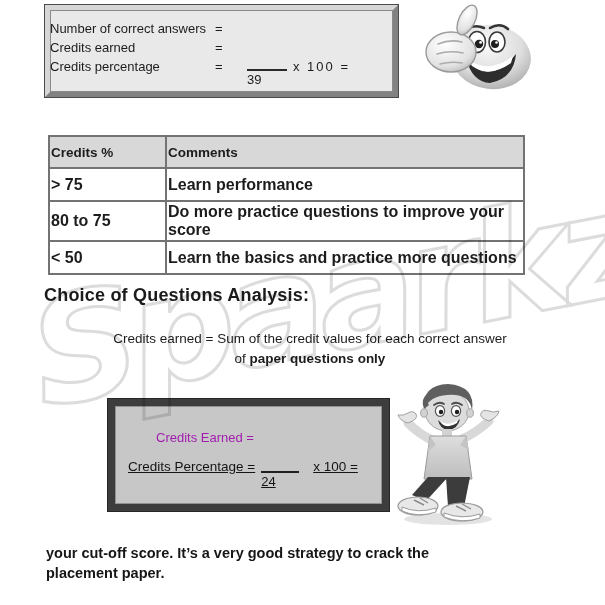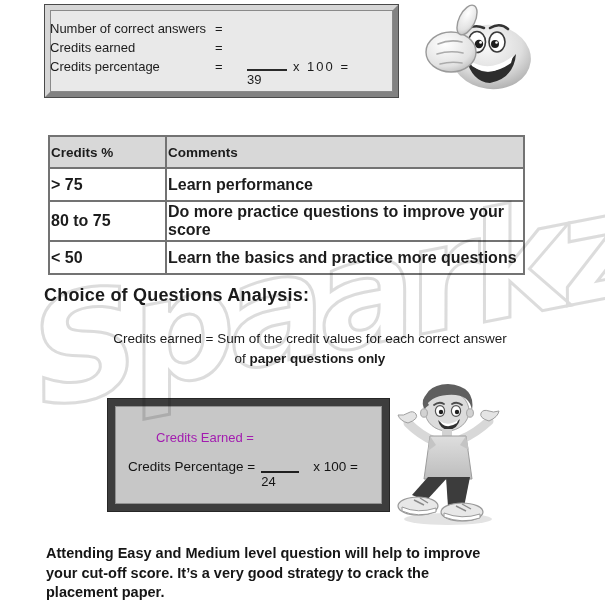--- a/index.html
+++ b/index.html
@@ -61,21 +61,21 @@
   }
 
   
   .formula-box2 {
     position:absolute; left:108px; top:399px; width:281px; height:112px;
     box-sizing:border-box; background:#c7c7c7;
     border:7px solid #3d3d3d;
     box-shadow:inset 0 0 0 1px #919191, 0 0 0 1px #262626; z-index:2;
   }
   .b2-row1 { margin:24px 0 0 41px; font-size:13px; color:#a21caf; }
-  .b2-row2 { display:flex; align-items:flex-start; margin:14px 0 0 13px; font-size:13.5px; color:#141414; }
+  .b2-row2 { display:flex; align-items:flex-start; margin:14px 0 0 13px; font-size:13.5px; color:#141414;text-decoration:underline; }
   .b2-row2 .frac .bar { width:38px; border-bottom-color:#1f1f1f; }
   .b2-row2 .gap { width:8px; }
 
   
   .boy { position:absolute; left:390px; top:379px; z-index:2; }
 
   
   .footer-note {
     position:absolute; left:46px; top:544px; width:540px;
     font-size:14.5px; font-weight:bold; line-height:19.5px; color:#161616; z-index:2;
@@ -228,18 +228,17 @@
       <path d="M24 121 l10 5 M30 119 l8 5" stroke="#8b8b8b" stroke-width="1.4" fill="none"></path>
     </g>
     <g>
       <ellipse cx="72" cy="133" rx="21" ry="9" fill="#e8e8e8" stroke="#9a9a9a" stroke-width="1.2"></ellipse>
       <path d="M54 134 q18 7 36 1 l0 4 q-18 6 -36 -1 Z" fill="#fff" stroke="#9a9a9a" stroke-width="1"></path>
       <path d="M66 127 l10 5 M72 125 l9 5" stroke="#8b8b8b" stroke-width="1.4" fill="none"></path>
     </g>
   </svg>
 
   <div class="footer-note">
-    <div>Attending Easy and Medium level question will help to improve</div>
     <div>your cut-off score. It’s a very good strategy to crack the</div>
     <div>placement paper.</div>
   </div>
 
 </div>
 
 </body></html>

